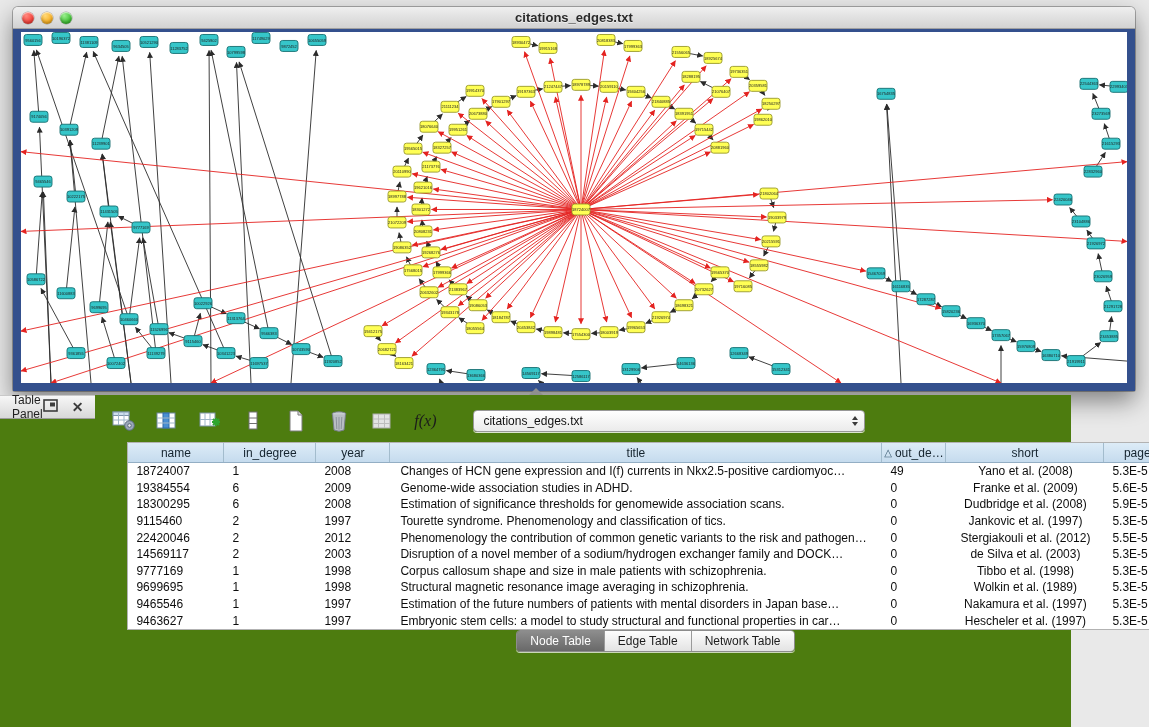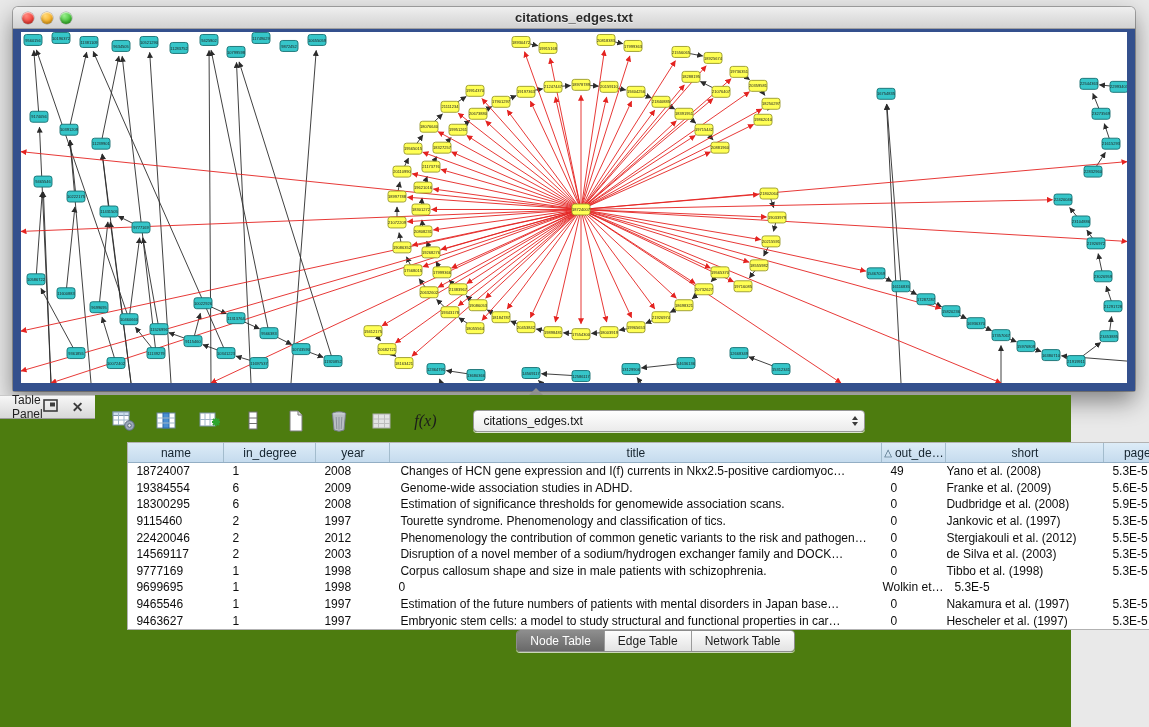--- a/index.html
+++ b/index.html
@@ -53,21 +53,21 @@
   .thead,.trow{display:grid;grid-template-columns:96px 92px 74px 492px 64px 158px 90px 1fr}
   .thead{height:20px;background:linear-gradient(#ddecf7,#c5dbee);border-bottom:1px solid #93aec4}
   .th{font-size:12px;color:#15242f;display:flex;align-items:center;justify-content:center;
     border-right:1px solid #a3bccd;overflow:hidden;white-space:nowrap}
   .th:last-child{border-right:none}
   .th .sort{color:#3a5a70;margin-right:3px;font-size:10px}
   .tbody{height:166px;overflow:hidden}
   .trow{height:16.6px;align-items:center}
   .td{font-size:12px;color:#0d0d0d;padding-left:8px;white-space:nowrap;overflow:hidden;text-overflow:ellipsis}
   .td.c3{padding-left:10px}
-  .td.c5{padding-left:0}
+  .td.c5{text-align:center;padding-left:0}
   .vscroll{position:absolute;top:20px;right:0;bottom:0;width:12px;background:#f4f4f4;border-left:1px solid #d8d8d8}
   .vscroll .thumb{margin:2px 2px 0 2px;height:80px;border-radius:4px;background:#bfbfbf}
 
   .tabsrow{display:flex;justify-content:center;}
   .tabs{display:flex;border:1px solid #8c8c8c;border-radius:4px;overflow:hidden;
     box-shadow:0 1px 0 rgba(255,255,255,.7)}
   .tab{font-size:12px;padding:3px 13px;background:linear-gradient(#fdfdfd,#e3e3e3);
     color:#1c1c1c;border-right:1px solid #9a9a9a;white-space:nowrap}
   .tab:last-child{border-right:none}
   .tab.active{background:linear-gradient(#8d8d8d,#696969);color:#fff}
@@ -994,20 +994,21 @@
               <div class="td c3">Corpus callosum shape and size in male patients with schizophrenia.</div>
               <div class="td c4">0</div>
               <div class="td c5">Tibbo et al. (1998)</div>
               <div class="td c6">5.3E-5</div>
               <div class="td"></div>
             </div>
             <div class="trow">
               <div class="td c0">9699695</div>
               <div class="td c1">1</div>
               <div class="td c2">1998</div>
+              <div class="td c3">Structural magnetic resonance image averaging in schizophrenia.</div>
               <div class="td c4">0</div>
               <div class="td c5">Wolkin et al. (1989)</div>
               <div class="td c6">5.3E-5</div>
               <div class="td"></div>
             </div>
             <div class="trow">
               <div class="td c0">9465546</div>
               <div class="td c1">1</div>
               <div class="td c2">1997</div>
               <div class="td c3">Estimation of the future numbers of patients with mental disorders in Japan base…</div>

